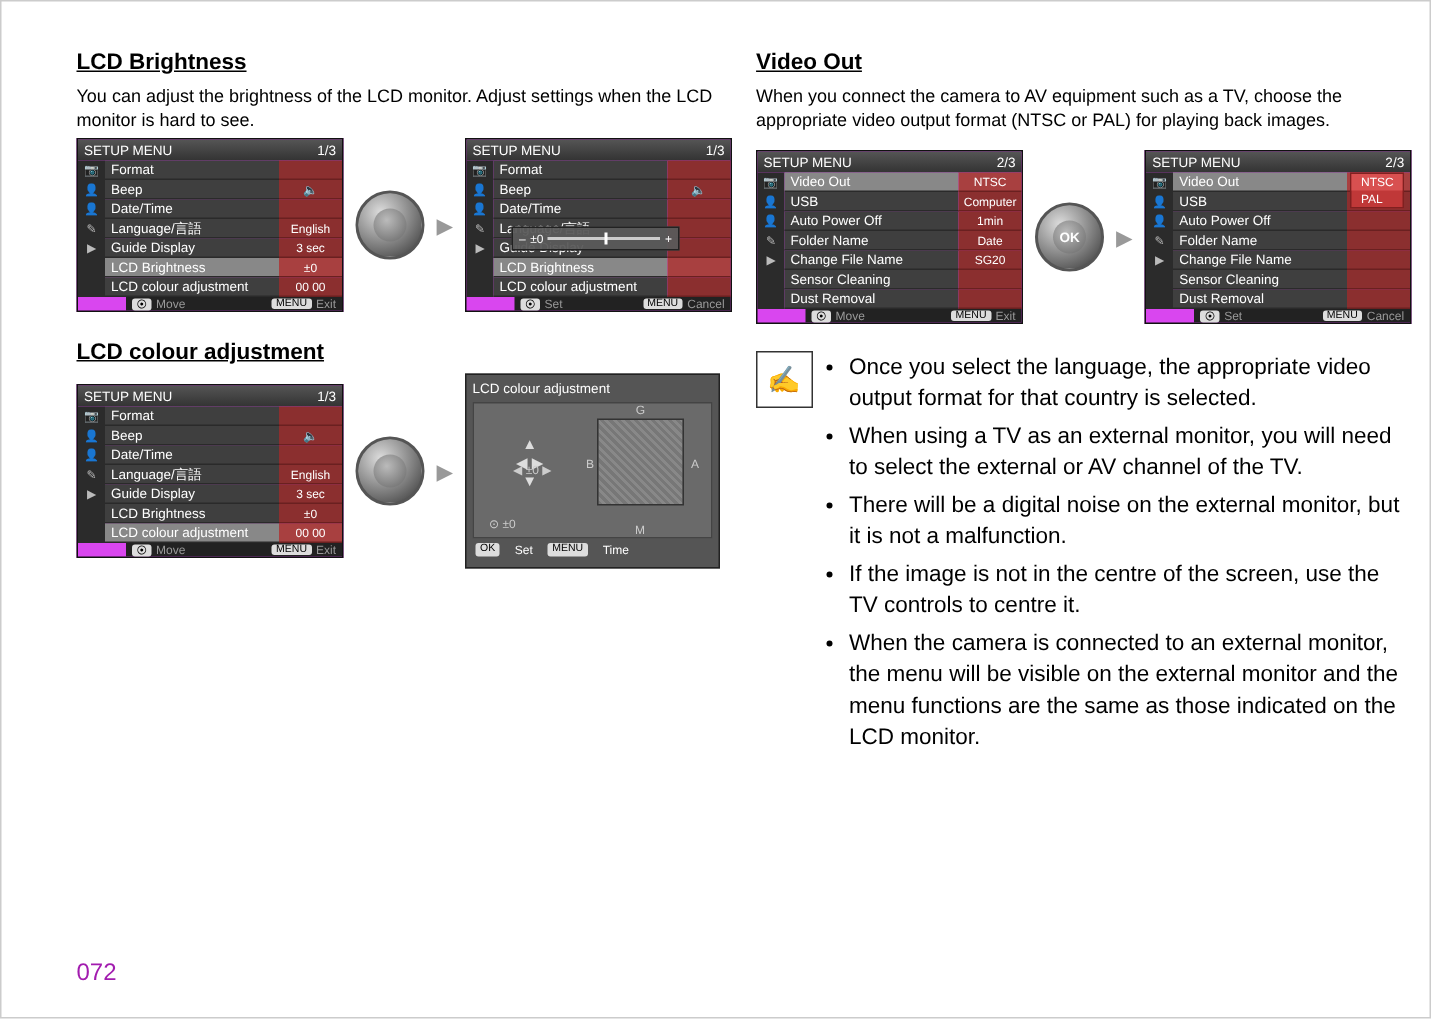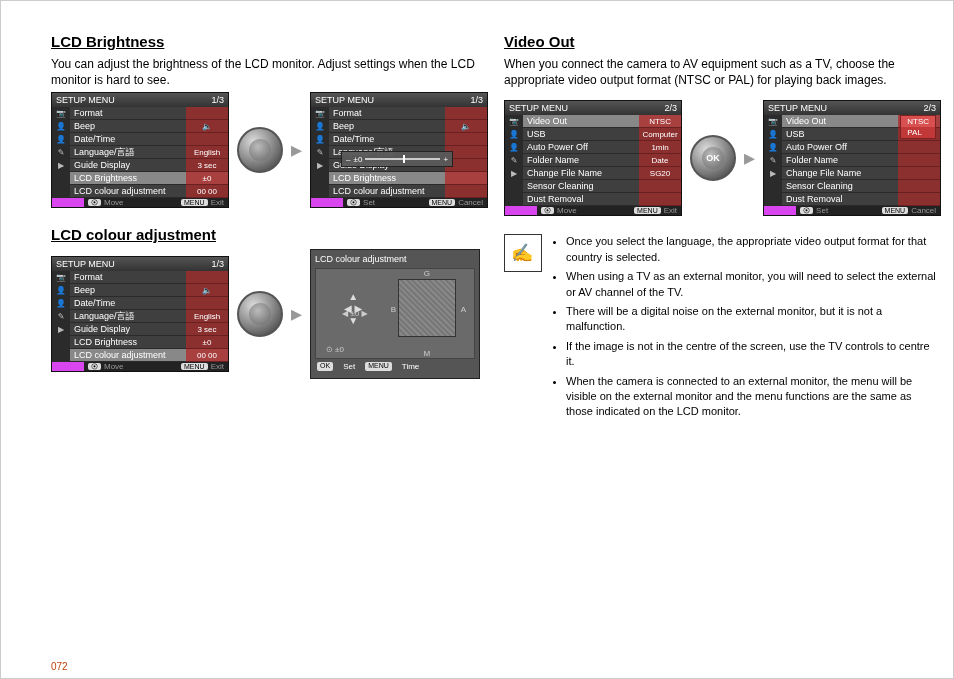--- a/index.html
+++ b/index.html
@@ -51,24 +51,24 @@
   .coloradj .hd { font-size:9px; margin-bottom:4px;}
   .coloradj .body2 { flex:1; position:relative; background:#6a6a6a; border:1px solid #444;}
   .coloradj .cross { position:absolute; left:28px; top:22px; font-size:10px; color:#ddd; display:flex; flex-direction:column; align-items:center; gap:1px;}
   .coloradj .sq { position:absolute; right:18px; top:10px; width:58px; height:58px; background:repeating-linear-gradient(45deg,#777,#777 2px,#888 2px,#888 4px); border:1px solid #333;}
   .coloradj .axis { position:absolute; font-size:8px; color:#ccc;}
   .coloradj .ft { display:flex; gap:10px; padding:3px 2px; font-size:8px;}
   .coloradj .ft .key { background:#ddd;color:#000;padding:0 3px;border-radius:2px;font-size:7px;}
 
   .note-box{ display:flex; gap:10px; margin-top:14px;}
   .note-icon{ width:38px; height:38px; border:1px solid #333; flex:0 0 auto; display:flex;align-items:center;justify-content:center; font-size:18px;}
-  .note-list{ font-size:11px; line-height:1.4;}
+  .note-list{ font-size:15px; line-height:1.4;}
   .note-list li{ margin-left:14px; list-style:disc; margin-bottom:4px;}
 
-  .pagenum { position:absolute; left:50px; bottom:6px; font-size:10px; color:#c2410c;}
+  .pagenum { position:absolute; left:50px; bottom:20px; font-size:16px; color:#a21caf;}
   .menu-wrap { position:relative; }
 </style>
 </head>
 <body>
 
 <div class="page">
 
   <div class="cols">
 
     <div class="col">

